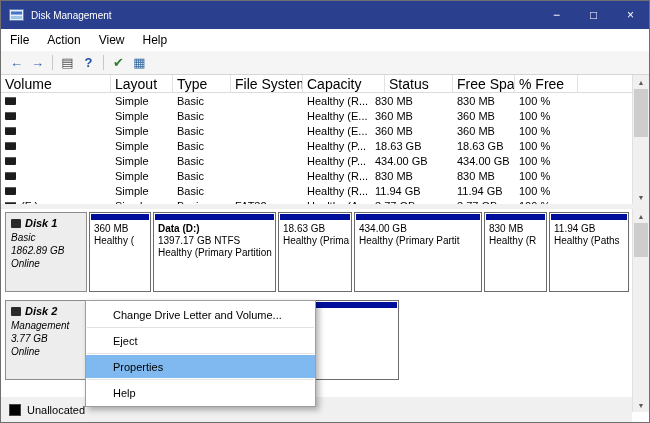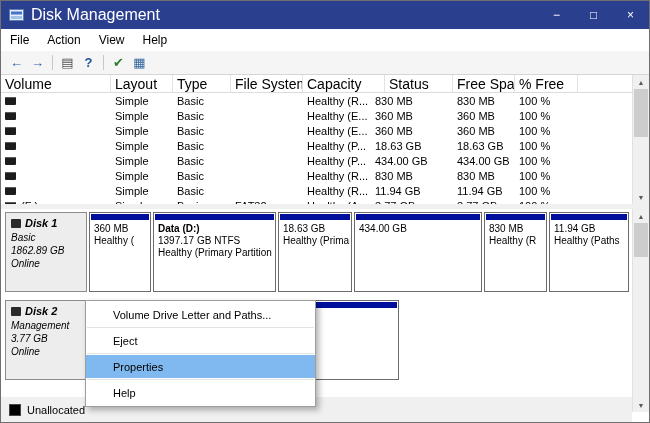--- a/index.html
+++ b/index.html
@@ -1,21 +1,21 @@
 <!DOCTYPE html>
 <html><head>
 <meta charset="utf-8">
 <style>
   html,body{margin:0;padding:0;background:#fff;}
   .window{position:relative;width:650px;height:423px;box-sizing:border-box;border:1px solid #6f6f6f;
     background:#f0f0f0;overflow:hidden;font-family:"Liberation Sans",sans-serif;color:#000;}
   
   .titlebar{position:absolute;top:0;left:0;right:0;height:28px;display:flex;align-items:center;padding-left:8px;}
   .app-icon{display:flex;align-items:center;}
-  .title{color:#fff;font-size:16px;margin-left:7px;}
+  .title{color:#fff;font-size:10px;margin-left:7px;}
   .win-controls{position:absolute;right:0;top:0;display:flex;height:100%;}
   .win-btn{width:37px;display:flex;align-items:center;justify-content:center;color:#fff;font-size:12px;}
   
   .menubar{position:absolute;top:28px;left:0;right:0;height:22px;background:#fff;display:flex;align-items:center;font-size:12px;}
   .menu-item{padding:0 9px;height:100%;display:flex;align-items:center;}
   
   .toolbar{position:absolute;top:50px;left:0;right:0;height:23px;background:#f5f5f5;border-bottom:1px solid #d6d6d6;
     display:flex;align-items:center;padding-left:5px;}
   .tb-icon{width:21px;height:19px;display:flex;align-items:center;justify-content:center;font-size:13px;}
   .tb-sep{width:1px;height:15px;background:#c8c8c8;margin:0 4px;}
@@ -256,20 +256,21 @@
               <div class="part-bar" style="background: rgb(0, 15, 155);"></div>
               <div class="part-text">
                 <div>18.63 GB</div>
                 <div>Healthy (Primary</div>
               </div>
             </div>
             <div class="partition" style="width: 128px;">
               <div class="part-bar" style="background: rgb(0, 15, 155);"></div>
               <div class="part-text">
                 <div>434.00 GB</div>
+                <div>Healthy (Primary Partit</div>
               </div>
             </div>
             <div class="partition" style="width: 63px;">
               <div class="part-bar" style="background: rgb(0, 15, 155);"></div>
               <div class="part-text">
                 <div>830 MB</div>
                 <div>Healthy (R</div>
               </div>
             </div>
             <div class="partition" style="width: 80px;">
@@ -304,21 +305,21 @@
       <span class="legend-label">Unallocated</span>
     </div>
     <div class="pane-scrollbar">
       <div class="sb-btn">▲</div>
       <div class="sb-thumb t2"></div>
       <div class="sb-btn sb-bottom">▼</div>
     </div>
   </div>
 
   <div class="context-menu" id="context-menu">
-      <div class="cm-item">Volume Drive Letter and Paths...</div>
+      <div class="cm-item">Change Drive Letter and Volume...</div>
       <div class="cm-sep"></div>
       <div class="cm-item">Eject</div>
       <div class="cm-sep"></div>
       <div class="cm-item" style="background: rgb(127, 185, 239);">Properties</div>
       <div class="cm-sep"></div>
       <div class="cm-item">Help</div>
     </div>
 
 </div>
 

